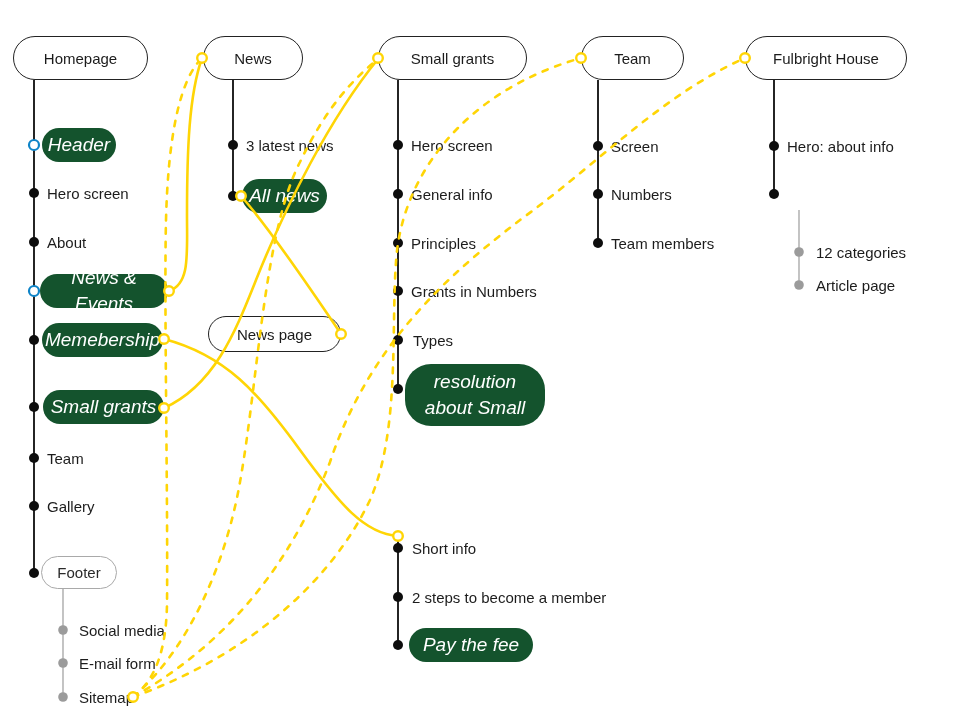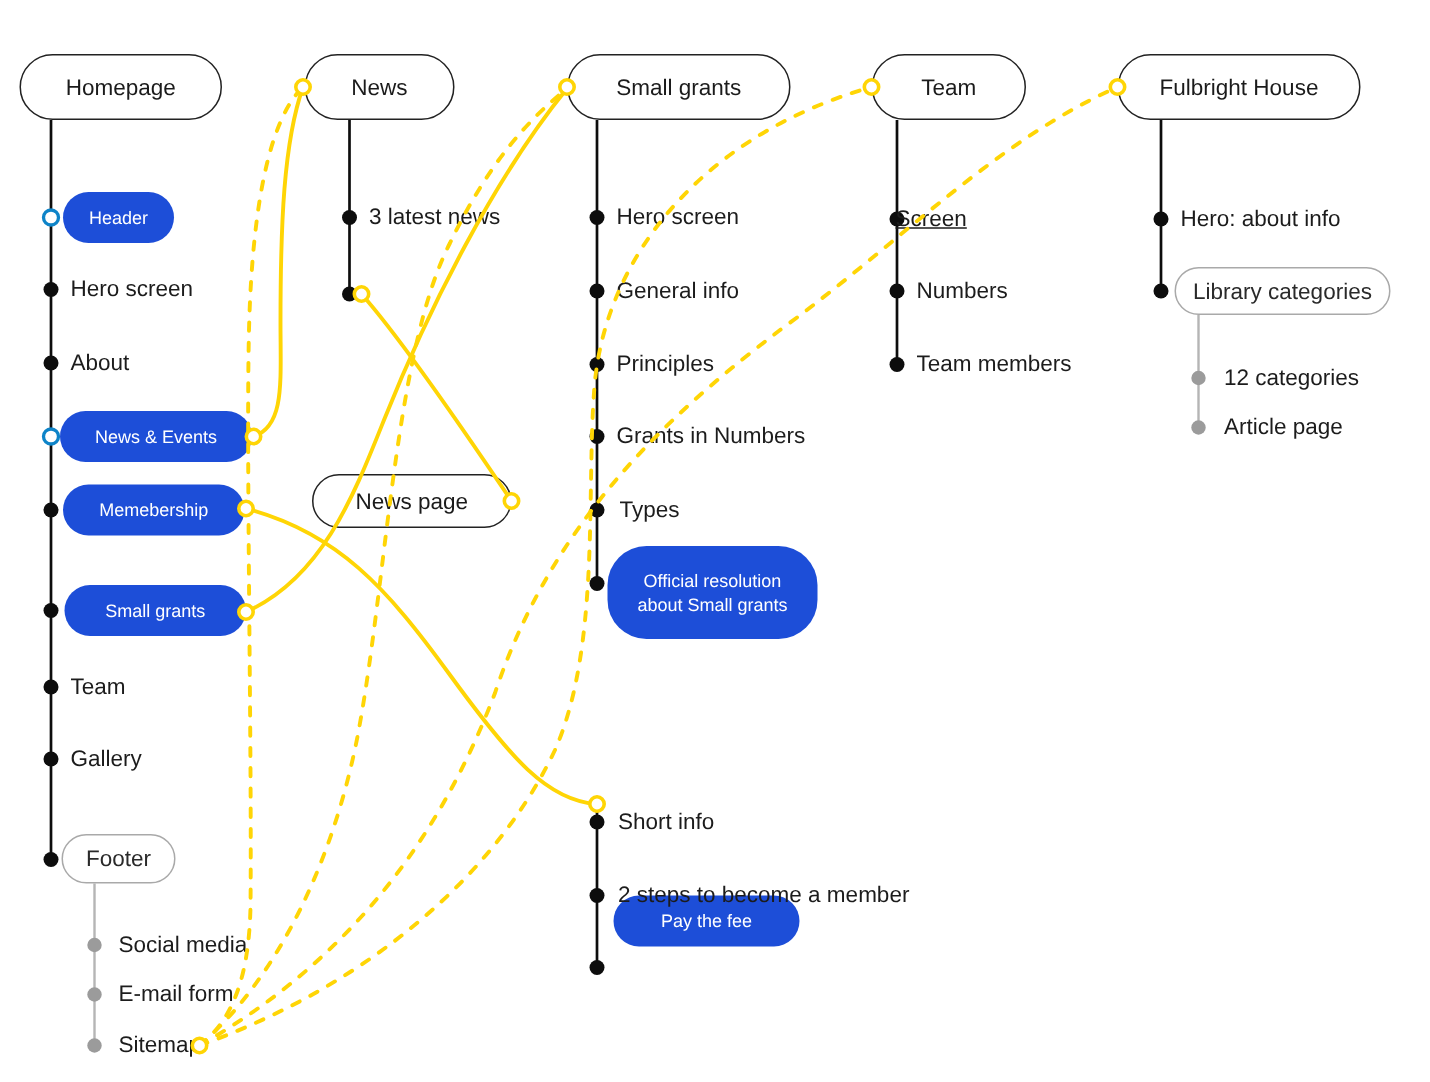--- a/index.html
+++ b/index.html
@@ -11,23 +11,23 @@
   .tree-layer{z-index:1;}
   .node{z-index:2;}
   .conn-layer{z-index:3;}
   .pill{
     position:absolute;box-sizing:border-box;background:#ffffff;
     border:1.7px solid #222222;display:flex;align-items:center;justify-content:center;
     font-size:15px;color:#1b1b1b;white-space:nowrap;
   }
   .pill.gray{border:1.4px solid #a9a9a9;color:#2a2a2a;}
   .bp{
-    position:absolute;box-sizing:border-box;background:#1d4ed8;color:#ffffff;
+    position:absolute;box-sizing:border-box;background:#14532d;color:#ffffff;
     display:flex;align-items:center;justify-content:center;
-    font-size:12px;text-align:center;line-height:1.35;white-space:normal;
+    font-size:19px;text-align:center;line-height:1.35;white-space:normal;font-style:italic;
   }
   .lbl{
     position:absolute;transform:translateY(-50%);font-size:15px;color:#1c1c1c;
     white-space:nowrap;
   }
 </style>
 </head>
 <body>
 
 <div class="canvas">
@@ -83,28 +83,28 @@
     </g>
   </svg>
 
   <div class="pill node" style="left:13px;top:36px;width:135px;height:44px;border-radius:22px;">Homepage</div>
   <div class="pill node" style="left:203px;top:36px;width:100px;height:44px;border-radius:22px;">News</div>
   <div class="pill node" style="left:378px;top:36px;width:149px;height:44px;border-radius:22px;">Small grants</div>
   <div class="pill node" style="left:581px;top:36px;width:103px;height:44px;border-radius:22px;">Team</div>
   <div class="pill node" style="left:745px;top:36px;width:162px;height:44px;border-radius:22px;">Fulbright House</div>
   <div class="pill node" style="left:208px;top:316px;width:133px;height:36px;border-radius:18px;">News page</div>
   <div class="pill gray node" style="left:41px;top:556px;width:76px;height:33px;border-radius:17px;">Footer</div>
-  <div class="pill gray node" style="left:783px;top:178px;width:144px;height:32px;border-radius:16px;">Library categories</div>
 
   <div class="bp node" style="left:42px;top:128px;width:74px;height:34px;border-radius:17px;">Header</div>
   <div class="bp node" style="left:40px;top:274px;width:128px;height:34px;border-radius:17px;">News &amp; Events</div>
   <div class="bp node" style="left:42px;top:323px;width:121px;height:34px;border-radius:17px;">Memebership</div>
   <div class="bp node" style="left:43px;top:390px;width:121px;height:34px;border-radius:17px;">Small grants</div>
+  <div class="bp node" style="left:242px;top:179px;width:85px;height:34px;border-radius:17px;">All news</div>
   <div class="bp node" style="left:405px;top:364px;width:140px;height:62px;border-radius:26px;padding:0 10px;">Official resolution about Small grants</div>
-  <div class="bp node" style="left:409px;top:597px;width:124px;height:34px;border-radius:17px;">Pay the fee</div>
+  <div class="bp node" style="left:409px;top:628px;width:124px;height:34px;border-radius:17px;">Pay the fee</div>
 
   <div class="lbl node" style="left:47px;top:193px;">Hero screen</div>
   <div class="lbl node" style="left:47px;top:242px;">About</div>
   <div class="lbl node" style="left:47px;top:458px;">Team</div>
   <div class="lbl node" style="left:47px;top:506px;">Gallery</div>
 
   <div class="lbl node" style="left:79px;top:630px;text-align:right;">Social media</div>
   <div class="lbl node" style="left:79px;top:663px;">E-mail form</div>
   <div class="lbl node" style="left:79px;top:697px;">Sitemap</div>
 
@@ -112,21 +112,21 @@
 
   <div class="lbl node" style="left:411px;top:145px;">Hero screen</div>
   <div class="lbl node" style="left:411px;top:194px;">General info</div>
   <div class="lbl node" style="left:411px;top:243px;">Principles</div>
   <div class="lbl node" style="left:411px;top:291px;">Grants in Numbers</div>
   <div class="lbl node" style="left:413px;top:340px;">Types</div>
 
   <div class="lbl node" style="left:412px;top:548px;">Short info</div>
   <div class="lbl node" style="left:412px;top:597px;">2 steps to become a member</div>
 
-  <div class="lbl node" style="left:597px;top:146px;text-decoration:underline;">Screen</div>
+  <div class="lbl node" style="left:611px;top:146px;">Screen</div>
   <div class="lbl node" style="left:611px;top:194px;">Numbers</div>
   <div class="lbl node" style="left:611px;top:243px;">Team members</div>
 
   <div class="lbl node" style="left:787px;top:146px;">Hero: about info</div>
   <div class="lbl node" style="left:816px;top:252px;">12 categories</div>
   <div class="lbl node" style="left:816px;top:285px;">Article page</div>
 
   <svg class="layer conn-layer" width="953" height="721">
     <g fill="none" stroke="#ffd505" stroke-width="2.6">
       <path d="M169,291 C190,284 187,255 187,215 C187,150 189,95 202,58"></path>

